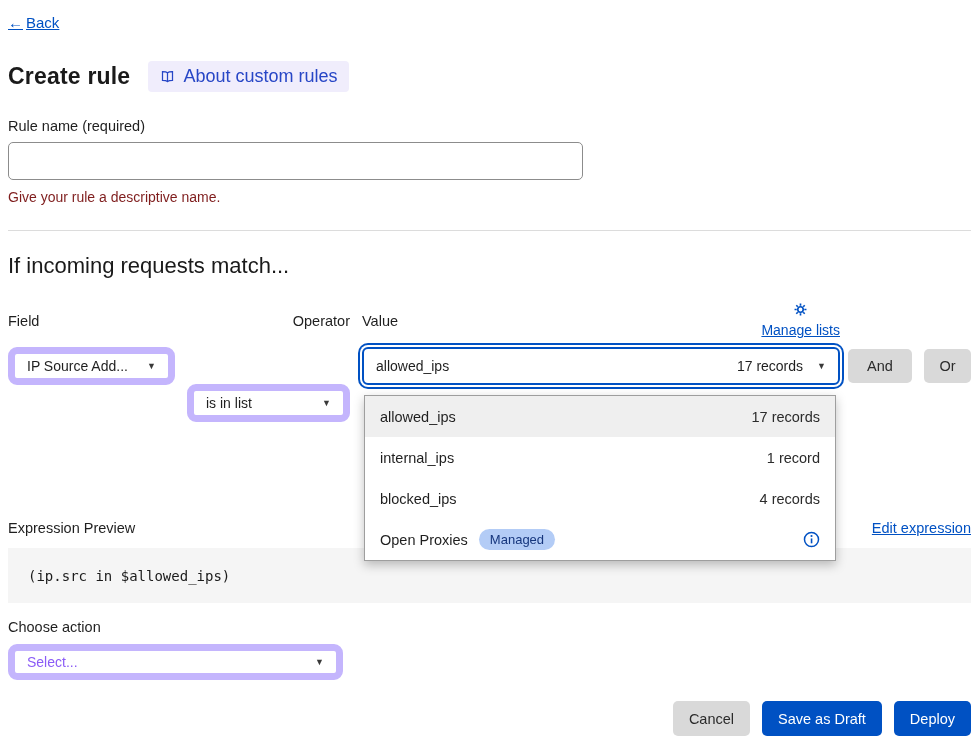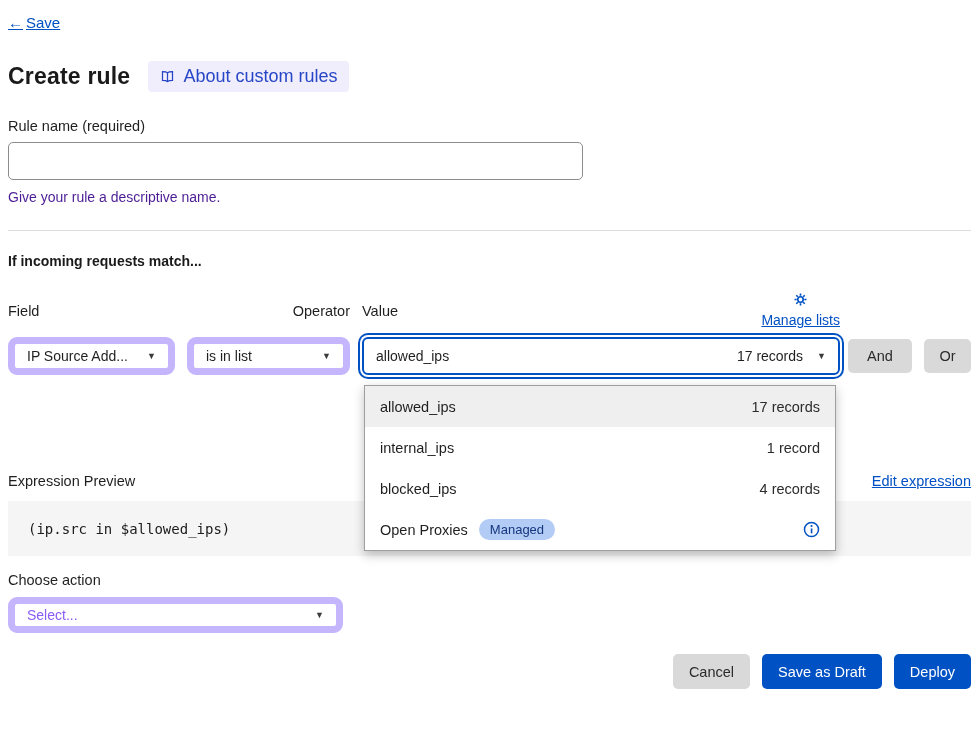--- a/index.html
+++ b/index.html
@@ -29,44 +29,44 @@
   }
   .chip svg { display: block; }
 
   .form-label { font-size: 14.5px; color: #1f1f1f; display: block; }
   .rule-name-group { margin-top: 26px; }
   .text-input {
     margin-top: 8px; display: block; width: 575px; height: 38px;
     border: 1px solid #8c8c8c; border-radius: 5px; padding: 0 12px;
     font: inherit; color: #1f1f1f; background: #fff;
   }
-  .help-text { margin-top: 9px; color: #4c1d95; font-size: 14px; }
+  .help-text { margin-top: 9px; color: #7f1d1d; font-size: 14px; }
 
   .divider { border: none; border-top: 1px solid #dcdcdc; margin: 25px 0 0 0; }
 
-  .section-heading { font-size: 14px; font-weight: 700; color: #1a1a1a; margin-top: 22px; }
+  .section-heading { font-size: 22px; font-weight: 400; color: #1a1a1a; margin-top: 22px; }
 
   .labels-row { display: flex; margin-top: 24px; font-size: 14.5px; align-items: center; }
   .col-field { width: 167px; }
   .col-operator { width: 163px; margin-left: 12px; text-align: right; }
   .col-value { width: 478px; margin-left: 12px; display: flex; justify-content: space-between; align-items: center; }
   .manage-lists { display: inline-flex; align-items: center; gap: 6px; font-size: 14px; flex-direction: column; }
   .manage-lists svg { display: block; }
 
   .controls-row { display: flex; align-items: flex-start; margin-top: 9px; }
 
   .select {
     height: 38px; border: 7px solid #c4b5fd; border-radius: 9px; background: #fff;
     display: flex; align-items: center; justify-content: space-between;
     padding: 0 12px; font-size: 14px; cursor: pointer; color: #1f1f1f;
   }
   .chevron { font-size: 9px; color: #3a3a3a; margin-left: 8px; line-height: 1; }
 
   .field-select { width: 167px; }
-  .operator-select { width: 163px; margin-left: 12px; }
+  .operator-select { width: 163px; margin-left: 12px; margin-top: 37px; }
   .value-wrap { width: 478px; margin-left: 12px; position: relative; }
   .value-select { width: 100%; }
   .value-select.focused {
     border: 2px solid var(--focus-ring, #0051c3);
     box-shadow: 0 0 0 2px #ffffff, 0 0 0 4px var(--focus-ring, #0051c3);
     border-radius: 6px;
   }
   .select-right { display: flex; align-items: center; }
   .records-text { color: #1f1f1f; margin-right: 6px; }
 
@@ -111,21 +111,21 @@
   .footer-row { display: flex; justify-content: flex-end; gap: 12px; margin-top: 21px; }
   .footer-row .btn { height: 35px; }
 </style>
 </head>
 <body>
 
 <div class="page">
 
   <a class="back-link">
     <span class="back-arrow">←</span>
-    <span>Save</span>
+    <span>Back</span>
   </a>
 
   <div class="title-row">
     <h1 class="page-title">Create rule</h1>
     <a class="chip">
       <svg width="15" height="15" viewBox="0 0 24 24" fill="none" stroke="currentColor" stroke-width="2">
         <path d="M12 6c-2-2-5-2-8-2v14c3 0 6 0 8 2 2-2 5-2 8-2V4c-3 0-6 0-8 2z"></path>
         <path d="M12 6v14"></path>
       </svg>
       <span>About custom rules</span>

